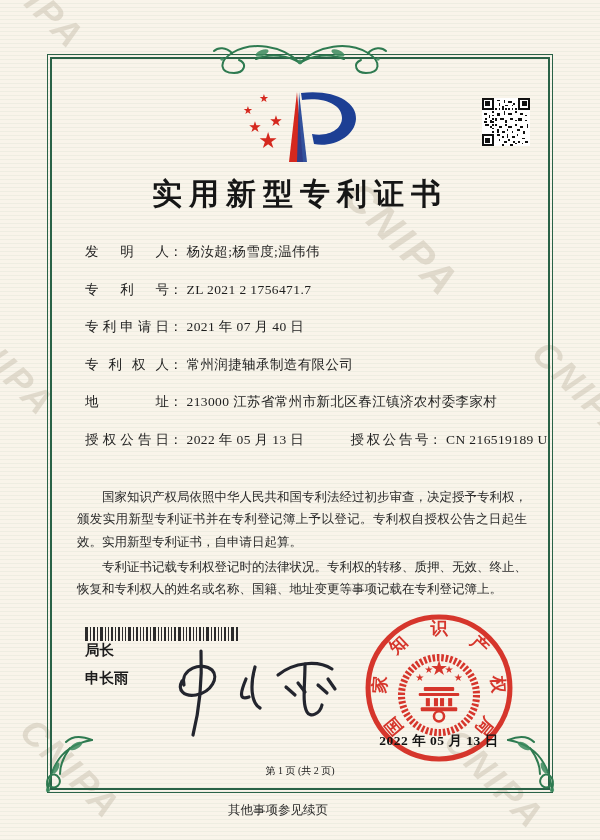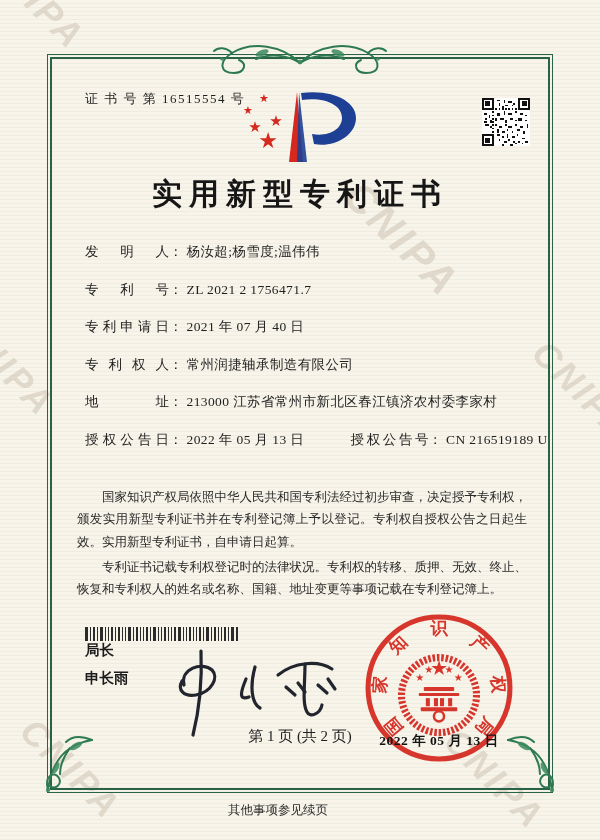--- a/index.html
+++ b/index.html
@@ -38,21 +38,21 @@
   .paras{position:absolute;left:77px;top:486px;width:450px;z-index:3;
     font-size:12.5px;line-height:1.78;text-align:justify;color:#2a2a2a;}
   .paras p{margin:0 0 3px 0;text-indent:2em;}
   .barcode{position:absolute;left:85px;top:627px;width:156px;height:14px;z-index:3;}
   .director{position:absolute;left:85px;top:636px;z-index:3;
     font-family:"Liberation Sans","DejaVu Sans",sans-serif;font-weight:700;font-size:14.5px;color:#1c1c1c;line-height:28px;}
   .signature{position:absolute;left:158px;top:645px;width:190px;height:98px;z-index:4;}
   .seal{position:absolute;left:363px;top:612px;width:152px;height:152px;z-index:3;opacity:0.93;}
   .seal-date{position:absolute;left:355px;top:732px;width:168px;text-align:center;
     font-weight:700;font-size:13.5px;letter-spacing:0.5px;color:#141414;z-index:4;}
-  .page-info{position:absolute;left:0;top:727px;width:600px;text-align:center;font-size:15px;color:#222;z-index:3;}
+  .page-info{position:absolute;left:0;top:764px;width:600px;text-align:center;font-size:10px;color:#222;z-index:3;}
   .continuation{position:absolute;left:0;top:802px;width:556px;text-align:center;font-size:12.5px;color:#2a2a2a;z-index:3;}
   .ornament-top{position:absolute;left:210px;top:33px;width:180px;height:48px;z-index:4;}
   .flourish{position:absolute;width:60px;height:62px;z-index:4;}
   .flourish.bl{left:36px;top:734px;}
   .flourish.br{left:504px;top:734px;transform:scaleX(-1);}
 </style>
 </head>
 <body>
 
 <div id="canvas">
@@ -104,21 +104,20 @@
       <path d="M56,6 C46,2 36,2 30,8"></path>
       <path d="M34,14 C28,22 24,32 24,40"></path>
     </g>
     <g fill="#3b8a5e" opacity="0.85">
       <ellipse cx="40" cy="12" rx="7" ry="3" transform="rotate(-30 40 12)"></ellipse>
       <ellipse cx="20" cy="34" rx="6" ry="2.6" transform="rotate(-65 20 34)"></ellipse>
       <circle cx="12" cy="56" r="2.2"></circle>
     </g>
   </svg>
 
-  <div class="cert-no">证 书 号 第 16515554 号</div>
 
   <svg class="logo" viewBox="0 0 140 82">
     <polygon points="67,6 59,76 73,76" fill="#d5281e"></polygon>
     <polygon points="69,6 67,76 77,76" fill="#1d3f94" opacity="0.9"></polygon>
     <path d="M71,7 C104,3 127,16 126,33 C125,51 102,62 84,58 L82,48 C99,51 112,43 112,32 C112,19 95,11 72,14 Z" fill="#1d3f94"></path>
     <g fill="#d5281e" font-family="'DejaVu Sans',sans-serif" text-anchor="middle">
       <text x="38" y="62" font-size="22">★</text>
       <text x="25" y="46" font-size="15">★</text>
       <text x="46" y="40" font-size="15">★</text>
       <text x="18" y="28" font-size="11">★</text>

